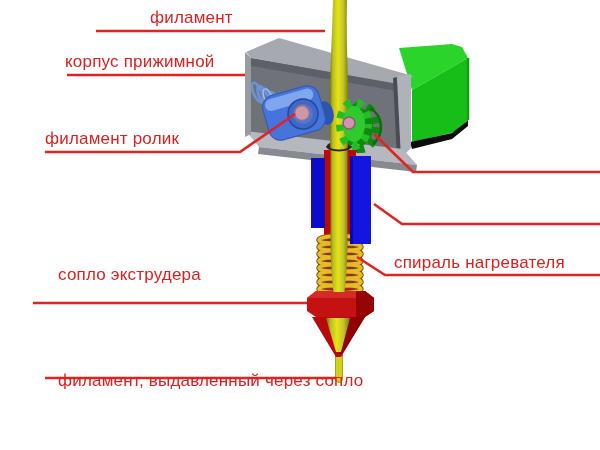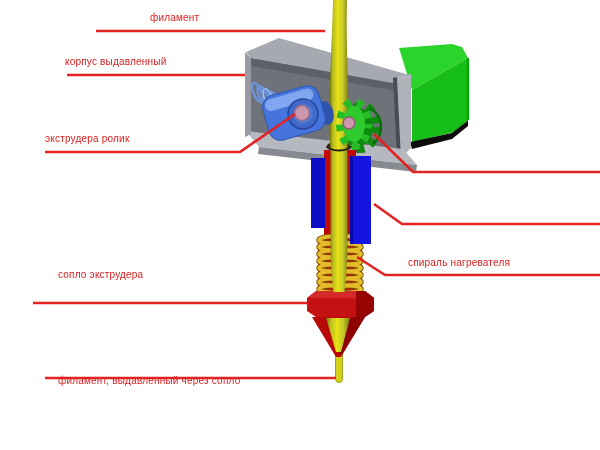--- a/index.html
+++ b/index.html
@@ -2,21 +2,21 @@
 <html><head>
 <meta charset="utf-8">
 <style>
   html,body{margin:0;padding:0;background:#fff;}
   #stage{
     position:relative;width:600px;height:450px;background:#ffffff;
     overflow:hidden;font-family:"Liberation Sans","DejaVu Sans",sans-serif;
   }
   #art{position:absolute;left:0;top:0;}
   .lbl{
-    position:absolute;color:#dc2020;font-size:10px;line-height:15px;
+    position:absolute;color:#dc2020;font-size:17px;line-height:15px;
     white-space:nowrap;letter-spacing:0.2px;
   }
 </style>
 </head>
 <body>
 
 <div id="stage">
 
   <svg id="art" width="600" height="450" viewBox="0 0 600 450">
     <defs>
@@ -136,18 +136,18 @@
       <polyline points="45,152 240,152 295,114"></polyline>
       <polyline points="600,172 413,172 374,134"></polyline>
       <polyline points="600,224 402,224 374,204"></polyline>
       <polyline points="600,275 385,275 357,257"></polyline>
       <polyline points="33,303 307,303"></polyline>
       <polyline points="45,378 336,378"></polyline>
     </g>
   </svg>
 
   <div class="lbl" style="left:150px;top:10px">филамент</div>
-  <div class="lbl" style="left:65px;top:54px">корпус выдавленный</div>
-  <div class="lbl" style="left:45px;top:131px">экструдера ролик</div>
-  <div class="lbl" style="left:408px;top:255px">спираль нагревателя</div>
+  <div class="lbl" style="left:65px;top:54px">корпус прижимной</div>
+  <div class="lbl" style="left:45px;top:131px">филамент ролик</div>
+  <div class="lbl" style="left:394px;top:255px">спираль нагревателя</div>
   <div class="lbl" style="left:58px;top:267px">сопло экструдера</div>
   <div class="lbl" style="left:58px;top:373px">филамент, выдавленный через сопло</div>
 </div>
 
 </body></html>

